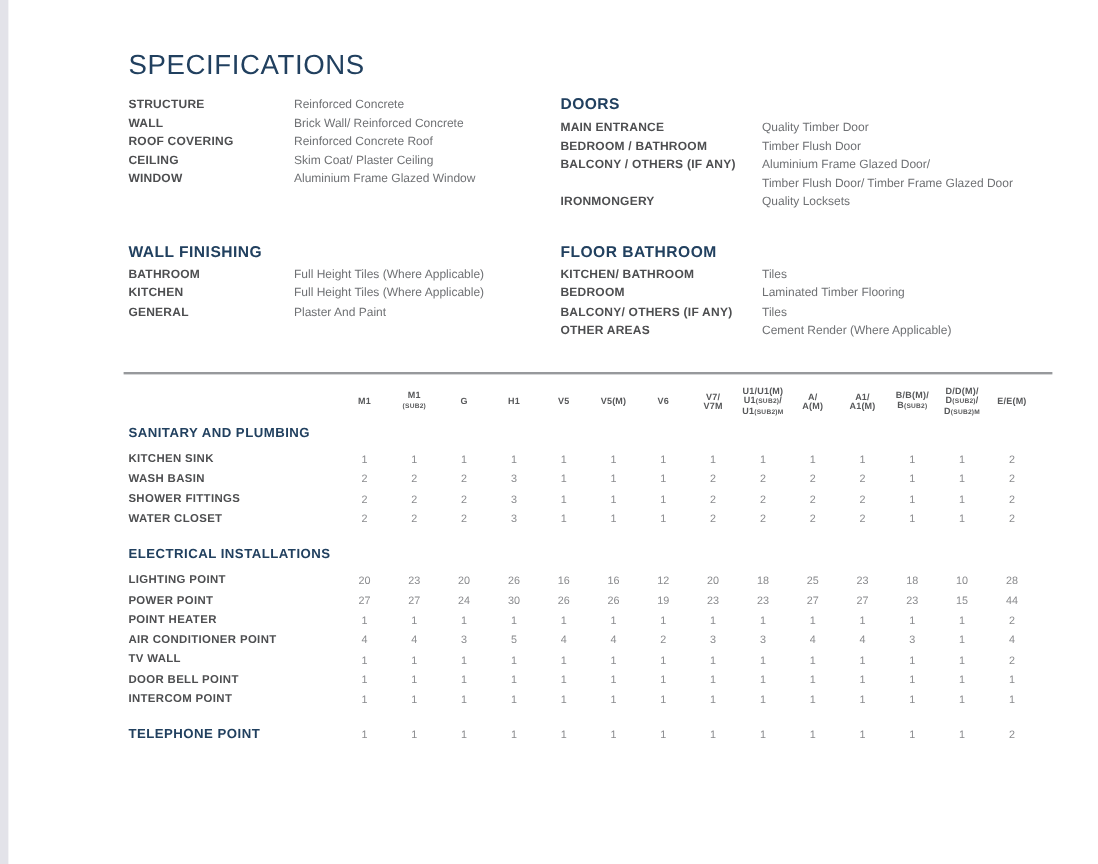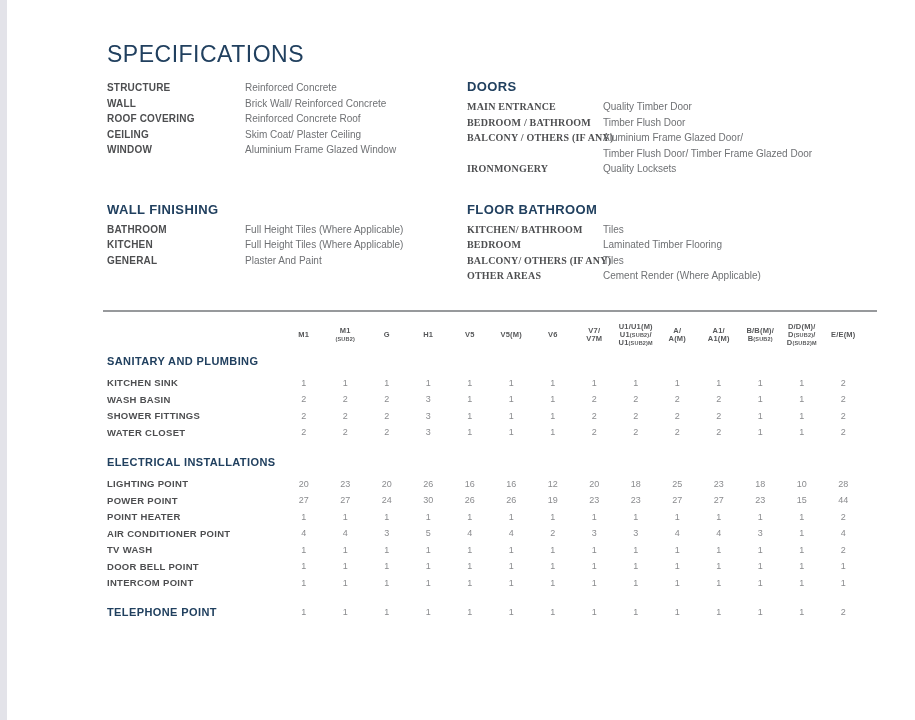--- a/index.html
+++ b/index.html
@@ -11,21 +11,21 @@
   .edge-strip{position:absolute;left:0;top:0;width:7px;height:720px;background:#e3e3e9;}
   .content{position:absolute;left:107px;top:40px;width:770px;}
   h1.title{margin:0 0 12px 0;font-size:23px;font-weight:normal;color:#21405f;letter-spacing:.5px;line-height:28px;}
   .band{display:flex;margin-bottom:26px;}
   .col-left{width:360px;flex:none;}
   .col-right{width:408px;flex:none;}
   .spec-heading{font-size:13px;font-weight:bold;color:#21405f;letter-spacing:.4px;line-height:14px;margin-bottom:5px;}
   .spec-row{display:flex;font-size:10px;line-height:15.5px;}
   .spec-label{font-weight:bold;color:#4d4e50;letter-spacing:.2px;flex:none;white-space:nowrap;}
   .col-left .spec-label{width:138px;}
-  .col-right .spec-label{width:136px;font-family:Liberation Serif, serif;}
+  .col-right .spec-label{width:168px;}
   .spec-value{color:#6f7174;}
   .divider{height:2px;background:#97999c;margin:12px 0 4px -4px;width:774px;}
   .t-row{display:grid;grid-template-columns:176px repeat(14,41.5px);align-items:center;height:16.5px;}
   .t-header-row{height:auto;min-height:38px;}
   .t-hcell{text-align:center;font-size:7.5px;font-weight:bold;color:#57585a;line-height:8px;letter-spacing:.2px;}
   .t-hline{white-space:nowrap;}
   .t-hsmall{font-size:5.5px;}
   .t-section-heading{font-size:11px;font-weight:bold;color:#21405f;letter-spacing:.4px;line-height:14px;margin:0 0 7px 0;}
   .t-gap{margin-top:14px;}
   .t-label{font-size:9.5px;font-weight:bold;color:#4d4e50;letter-spacing:.3px;white-space:nowrap;}
@@ -347,21 +347,21 @@
           <div class="t-val">2</div>
           <div class="t-val">3</div>
           <div class="t-val">3</div>
           <div class="t-val">4</div>
           <div class="t-val">4</div>
           <div class="t-val">3</div>
           <div class="t-val">1</div>
           <div class="t-val">4</div>
         </div>
         <div class="t-row">
-          <div class="t-label">TV WASH</div>
+          <div class="t-label">TV WALL</div>
           <div class="t-val">1</div>
           <div class="t-val">1</div>
           <div class="t-val">1</div>
           <div class="t-val">1</div>
           <div class="t-val">1</div>
           <div class="t-val">1</div>
           <div class="t-val">1</div>
           <div class="t-val">1</div>
           <div class="t-val">1</div>
           <div class="t-val">1</div>

